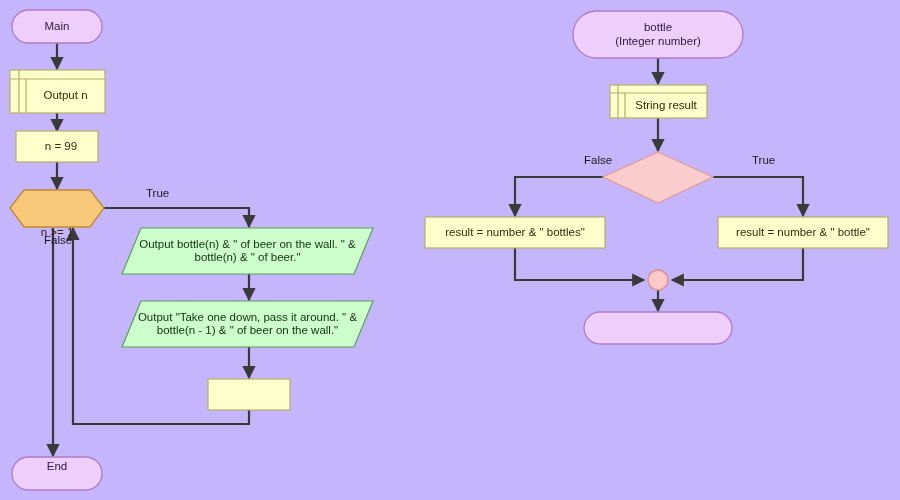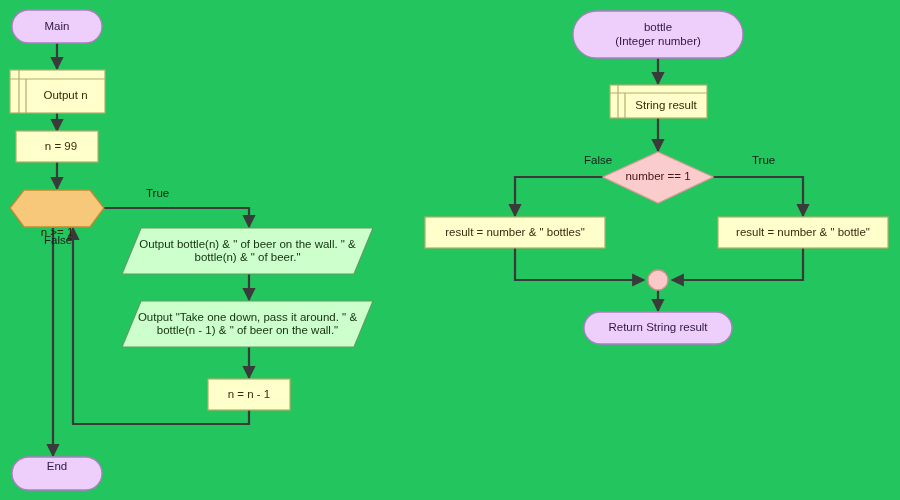--- a/index.html
+++ b/index.html
@@ -4,21 +4,21 @@
 <style>
   html, body {
     margin: 0;
     padding: 0;
     background: #ffffff;
   }
   #canvas {
     position: relative;
     width: 900px;
     height: 500px;
-    background: #22c55e;
+    background: #c4b5fd;
     font-family: "Liberation Sans", sans-serif;
     overflow: hidden;
   }
   #svg-layer {
     position: absolute;
     left: 0;
     top: 0;
     width: 900px;
     height: 500px;
   }
@@ -154,36 +154,33 @@
   <div class="node-label lbl-io" style="left:130px; top:228px; width:235px; height:46px; flex-direction:column;">
     <span>Output bottle(n) &amp; " of beer on the wall. " &amp;</span>
     <span>bottle(n) &amp; " of beer."</span>
   </div>
 
   <div class="node-label lbl-io" style="left:130px; top:301px; width:235px; height:46px; flex-direction:column;">
     <span>Output "Take one down, pass it around. " &amp;</span>
     <span>bottle(n - 1) &amp; " of beer on the wall."</span>
   </div>
 
-  <div class="node-label lbl-process" style="left:208px; top:379px; width:82px; height:31px;">n = n - 1</div>
 
   <div class="node-label lbl-terminal" style="left:12px; top:457px; width:90px; height:19px;">End</div>
 
   <div class="node-label lbl-terminal" style="left:573px; top:11px; width:170px; height:47px; flex-direction:column;">
     <span>bottle</span>
     <span>(Integer number)</span>
   </div>
 
   <div class="node-label lbl-declare" style="left:625px; top:93px; width:82px; height:25px;">String result</div>
 
-  <div class="node-label lbl-decision2" style="left:603px; top:165px; width:110px; height:24px;">number == 1</div>
 
   <div class="edge-label" style="left:556px; top:154px;">False</div>
 
   <div class="edge-label" style="left:724px; top:154px;">True</div>
 
   <div class="node-label lbl-process" style="left:425px; top:217px; width:180px; height:31px;">result = number &amp; " bottles"</div>
 
   <div class="node-label lbl-process" style="left:718px; top:217px; width:170px; height:31px;">result = number &amp; " bottle"</div>
 
-  <div class="node-label lbl-terminal" style="left:584px; top:312px; width:148px; height:32px;">Return String result</div>
 
 </div>
 
 </body></html>

